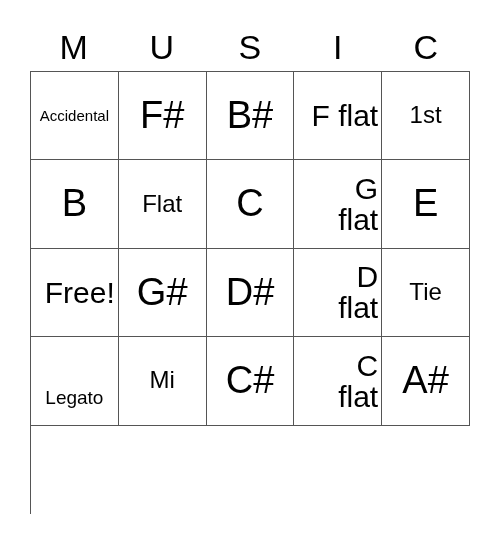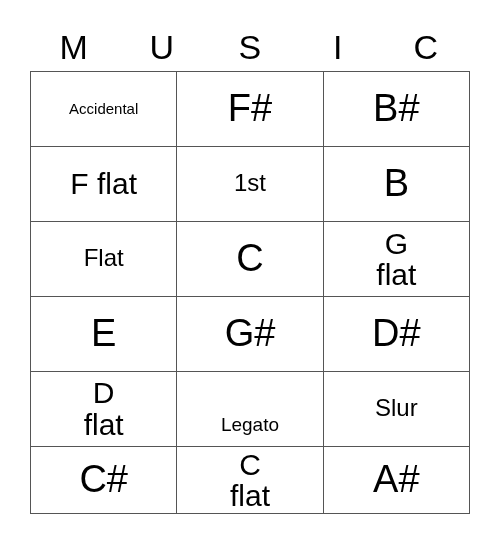--- a/index.html
+++ b/index.html
@@ -45,21 +45,21 @@
   }
 
   
   #grid {
     position: absolute;
     left: 30px;
     top: 71px;
     width: 440px;
     height: 443px;
     display: grid;
-    grid-template-columns: repeat(3, 1fr);
+    grid-template-columns: repeat(5, 1fr);
     grid-template-rows: repeat(5, 1fr);
     border-top: 1px solid #555;
     border-left: 1px solid #555;
     box-sizing: border-box;
     background: #ffffff;
   }
   .cell {
     border-right: 1px solid #555;
     border-bottom: 1px solid #555;
     box-sizing: border-box;
@@ -74,21 +74,21 @@
   .cell .txt {
     display: block;
     width: 100%;
     line-height: 1.04;
     font-size: 36px;
     white-space: pre-line;
   }
   
   .cell.size-xl .txt { font-size: 38px; }
   .cell.size-lg .txt { font-size: 24px; }
-  .cell.size-md .txt { font-size: 30px; }
+  .cell.size-md .txt { font-size: 30px; text-align: right; }
   .cell.size-sm .txt { font-size: 19px; margin-top: 33px; }
   .cell.size-xs .txt { font-size: 15px; }
 </style>
 </head>
 <body>
 
 <div id="card">
 
   <div id="header-row">
     <div class="header-cell">M</div>
@@ -126,38 +126,44 @@
         <span class="txt">C</span>
       </div>
     <div class="cell size-md">
         <span class="txt">G
 flat</span>
       </div>
 
     <div class="cell size-xl">
         <span class="txt">E</span>
       </div>
+    <div class="cell size-md">
+        <span class="txt">Free!</span>
+      </div>
     <div class="cell size-xl">
         <span class="txt">G#</span>
       </div>
     <div class="cell size-xl">
         <span class="txt">D#</span>
       </div>
 
     <div class="cell size-md">
         <span class="txt">D
 flat</span>
       </div>
+    <div class="cell size-lg">
+        <span class="txt">Tie</span>
+      </div>
     <div class="cell size-sm">
         <span class="txt">Legato</span>
       </div>
+    <div class="cell size-lg">
+        <span class="txt">Mi</span>
+      </div>
 
-    <div class="cell size-lg">
-        <span class="txt">Slur</span>
-      </div>
     <div class="cell size-xl">
         <span class="txt">C#</span>
       </div>
     <div class="cell size-md">
         <span class="txt">C
 flat</span>
       </div>
     <div class="cell size-xl">
         <span class="txt">A#</span>
       </div>

